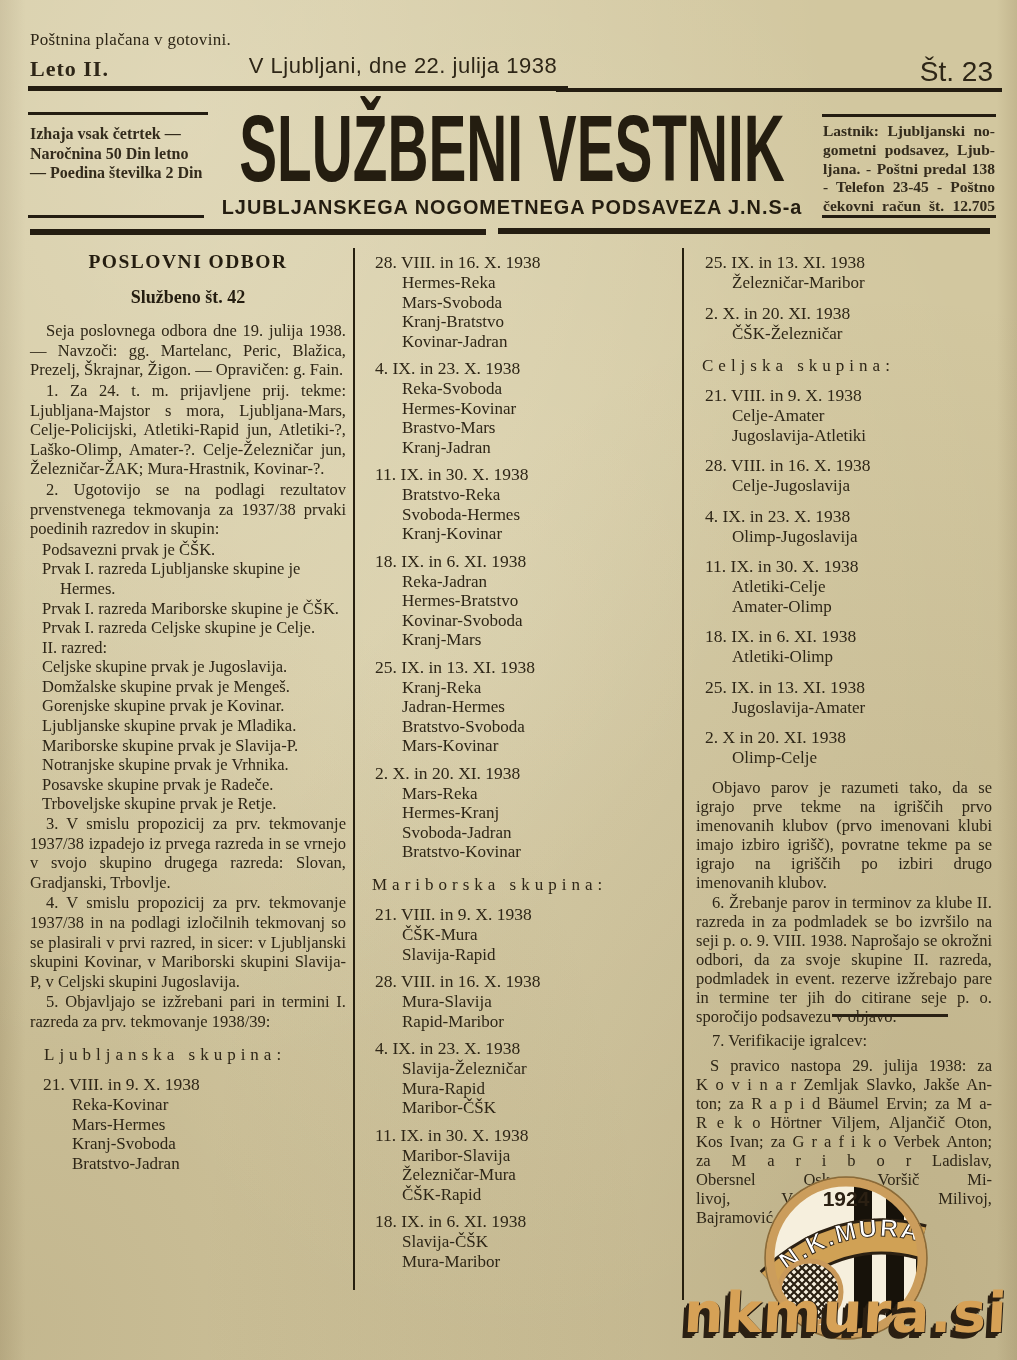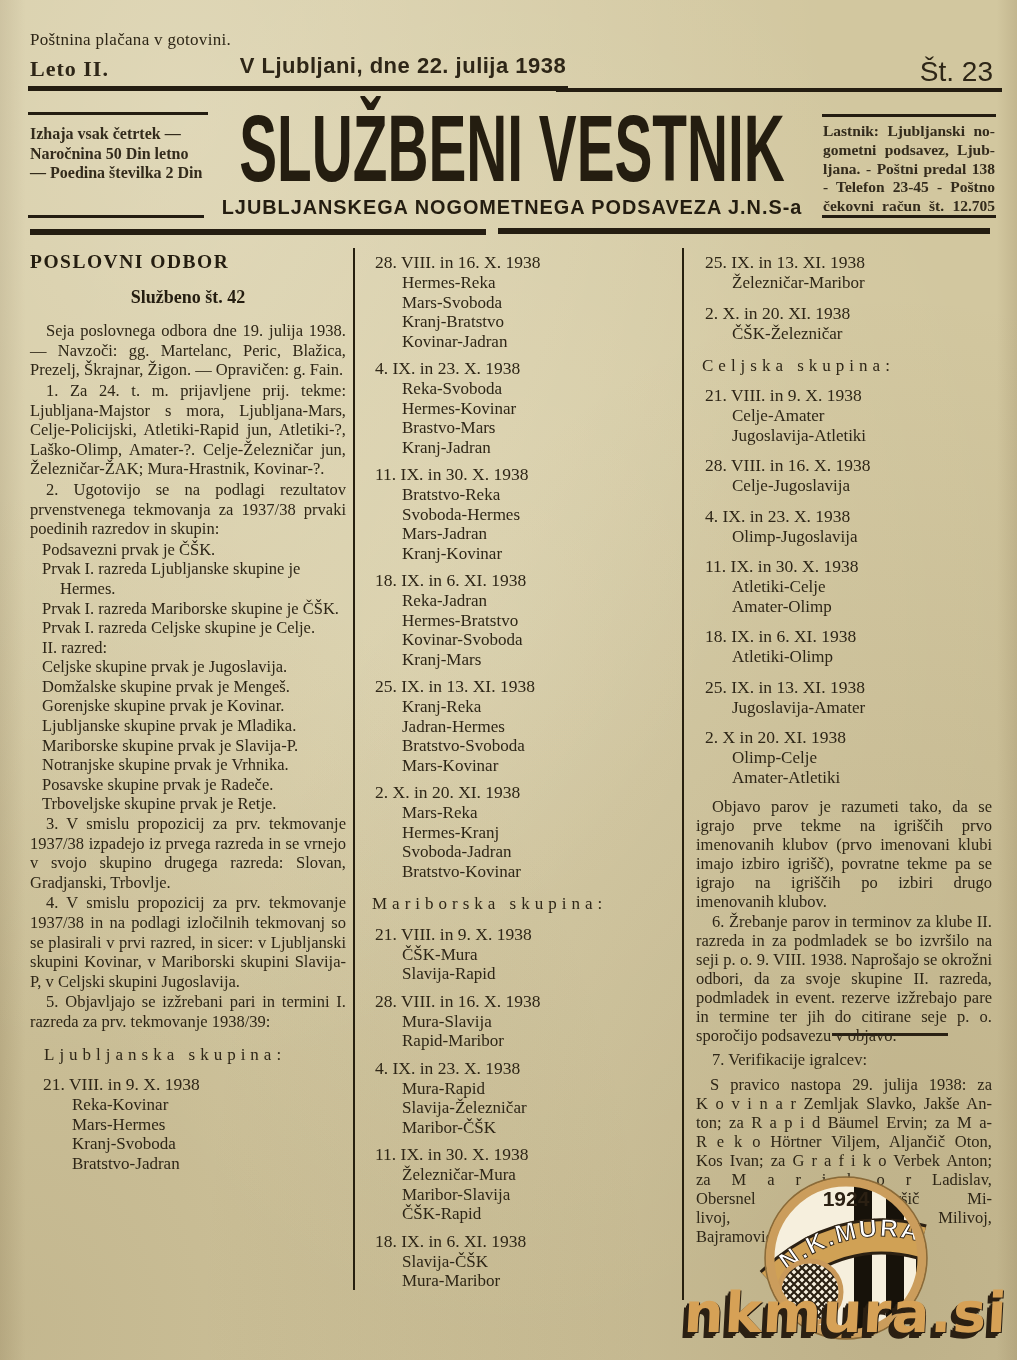--- a/index.html
+++ b/index.html
@@ -17,21 +17,21 @@
     font-family:"Liberation Serif","DejaVu Serif",serif;
     color:#2e2617;
     overflow:hidden;
   }
   .abs{position:absolute;}
   .rule{position:absolute;background:#241d11;}
 
   
   .postage{left:30px;top:30px;font-size:17px;letter-spacing:.3px;}
   .volume{left:30px;top:56px;font-family:Liberation Serif, serif;font-weight:bold;font-size:22px;letter-spacing:1px;}
-  .dateline{left:0;top:53px;width:806px;text-align:center;font-family:"Liberation Sans",sans-serif;font-weight:bold;font-size:22px;letter-spacing:.5px;}
+  .dateline{left:0;top:53px;width:806px;text-align:center;font-family:"Liberation Sans",sans-serif;font-weight:normal;font-size:22px;letter-spacing:.5px;}
   .issue-no{right:24px;top:56px;font-family:"Liberation Sans",sans-serif;font-weight:normal;font-size:28px;}
   .masthead-title{
     left:512px;top:94px;white-space:nowrap;
     font-family:"Liberation Sans",sans-serif;font-weight:bold;font-size:86px;
     transform:translateX(-50%) scale(0.66,1.1);transform-origin:center top;
     color:#241d10;
   }
   .masthead-subtitle{
     left:512px;top:195px;white-space:nowrap;
     font-family:"Liberation Sans",sans-serif;font-weight:bold;font-size:20.5px;letter-spacing:1px;
@@ -45,21 +45,21 @@
   
   .col{position:absolute;top:252px;text-align:justify;font-size:16.5px;line-height:19.6px;}
   .col1{left:30px;width:316px;}
   .col2{left:366px;width:306px;}
   .col3{left:696px;width:296px;line-height:19px;}
   .divider{position:absolute;width:2px;background:#27200f;
     background-image:repeating-linear-gradient(180deg,#27200f 0 34px,rgba(39,32,15,.45) 34px 40px);}
   .divider1{left:353px;top:248px;height:1042px;}
   .divider2{left:682px;top:248px;height:1052px;}
 
-  .section-title{text-align:left;font-weight:bold;font-size:19.5px;letter-spacing:1.5px;color:#241d10;}
+  .section-title{text-align:center;font-weight:bold;font-size:19.5px;letter-spacing:1.5px;color:#241d10;}
   .subsection-title{text-align:center;font-weight:bold;font-size:18px;margin-top:16px;margin-bottom:14px;color:#241d10;}
   .para{text-indent:16px;margin-bottom:1px;}
   .champ-line{padding-left:30px;text-indent:-18px;text-align:left;}
   .group-heading{letter-spacing:5px;font-size:17px;text-align:left;margin:13px 0 10px 14px;}
   .col2 .group-heading, .col3 .group-heading{margin-left:6px;}
 
   .fixture-block{margin-bottom:7px;}
   .col3 .fixture-block{margin-bottom:10px;}
   .fixture-date{font-size:17.5px;line-height:21px;padding-left:9px;text-align:left;white-space:nowrap;}
   .fixture-team{font-size:17px;line-height:19.5px;padding-left:36px;text-align:left;white-space:nowrap;}
@@ -175,21 +175,20 @@
           <div class="fixture-date">4. IX. in 23. X. 1938</div>
           <div class="fixture-team">Reka-Svoboda</div>
           <div class="fixture-team">Hermes-Kovinar</div>
           <div class="fixture-team">Brastvo-Mars</div>
           <div class="fixture-team">Kranj-Jadran</div>
         </div>
         <div class="fixture-block">
           <div class="fixture-date">11. IX. in 30. X. 1938</div>
           <div class="fixture-team">Bratstvo-Reka</div>
           <div class="fixture-team">Svoboda-Hermes</div>
-          <div class="fixture-team">Mars-Jadran</div>
           <div class="fixture-team">Kranj-Kovinar</div>
         </div>
         <div class="fixture-block">
           <div class="fixture-date">18. IX. in 6. XI. 1938</div>
           <div class="fixture-team">Reka-Jadran</div>
           <div class="fixture-team">Hermes-Bratstvo</div>
           <div class="fixture-team">Kovinar-Svoboda</div>
           <div class="fixture-team">Kranj-Mars</div>
         </div>
         <div class="fixture-block">
@@ -214,28 +213,28 @@
           <div class="fixture-team">ČŠK-Mura</div>
           <div class="fixture-team">Slavija-Rapid</div>
         </div>
         <div class="fixture-block">
           <div class="fixture-date">28. VIII. in 16. X. 1938</div>
           <div class="fixture-team">Mura-Slavija</div>
           <div class="fixture-team">Rapid-Maribor</div>
         </div>
         <div class="fixture-block">
           <div class="fixture-date">4. IX. in 23. X. 1938</div>
+          <div class="fixture-team">Slavija-Železničar</div>
           <div class="fixture-team">Mura-Rapid</div>
-          <div class="fixture-team">Slavija-Železničar</div>
           <div class="fixture-team">Maribor-ČŠK</div>
         </div>
         <div class="fixture-block">
           <div class="fixture-date">11. IX. in 30. X. 1938</div>
+          <div class="fixture-team">Maribor-Slavija</div>
           <div class="fixture-team">Železničar-Mura</div>
-          <div class="fixture-team">Maribor-Slavija</div>
           <div class="fixture-team">ČŠK-Rapid</div>
         </div>
         <div class="fixture-block">
           <div class="fixture-date">18. IX. in 6. XI. 1938</div>
           <div class="fixture-team">Slavija-ČŠK</div>
           <div class="fixture-team">Mura-Maribor</div>
         </div>
       </div>
   </div>
 
@@ -274,21 +273,20 @@
           <div class="fixture-date">18. IX. in 6. XI. 1938</div>
           <div class="fixture-team">Atletiki-Olimp</div>
         </div>
         <div class="fixture-block">
           <div class="fixture-date">25. IX. in 13. XI. 1938</div>
           <div class="fixture-team">Jugoslavija-Amater</div>
         </div>
         <div class="fixture-block">
           <div class="fixture-date">2. X in 20. XI. 1938</div>
           <div class="fixture-team">Olimp-Celje</div>
-          <div class="fixture-team">Amater-Atletiki</div>
         </div>
       </div>
     <div class="para">Objavo parov je razumeti tako, da se igrajo prve tekme na igriščih prvo imenovanih klubov (prvo imenovani klubi imajo izbiro igrišč), povratne tekme pa se igrajo na igriščih po izbiri drugo imenovanih klubov.</div>
     <div class="para">6. Žrebanje parov in terminov za klube II. razreda in za podmladek se bo izvršilo na seji p. o. 9. VIII. 1938. Naprošajo se okrožni odbori, da za svoje skupine II. razreda, podmladek in event. rezerve izžrebajo pare in termine ter jih do citirane seje p. o. sporočijo podsavezu v objavo.</div>
     <div class="end-rule"></div>
     <div class="p7-heading">7. Verifikacije igralcev:</div>
     <div class="p7-lines">
         <div class="p7l">S pravico nastopa 29. julija 1938: za</div>
         <div class="p7l">K o v i n a r Zemljak Slavko, Jakše An-</div>
         <div class="p7l">ton; za R a p i d Bäumel Ervin; za M a-</div>

